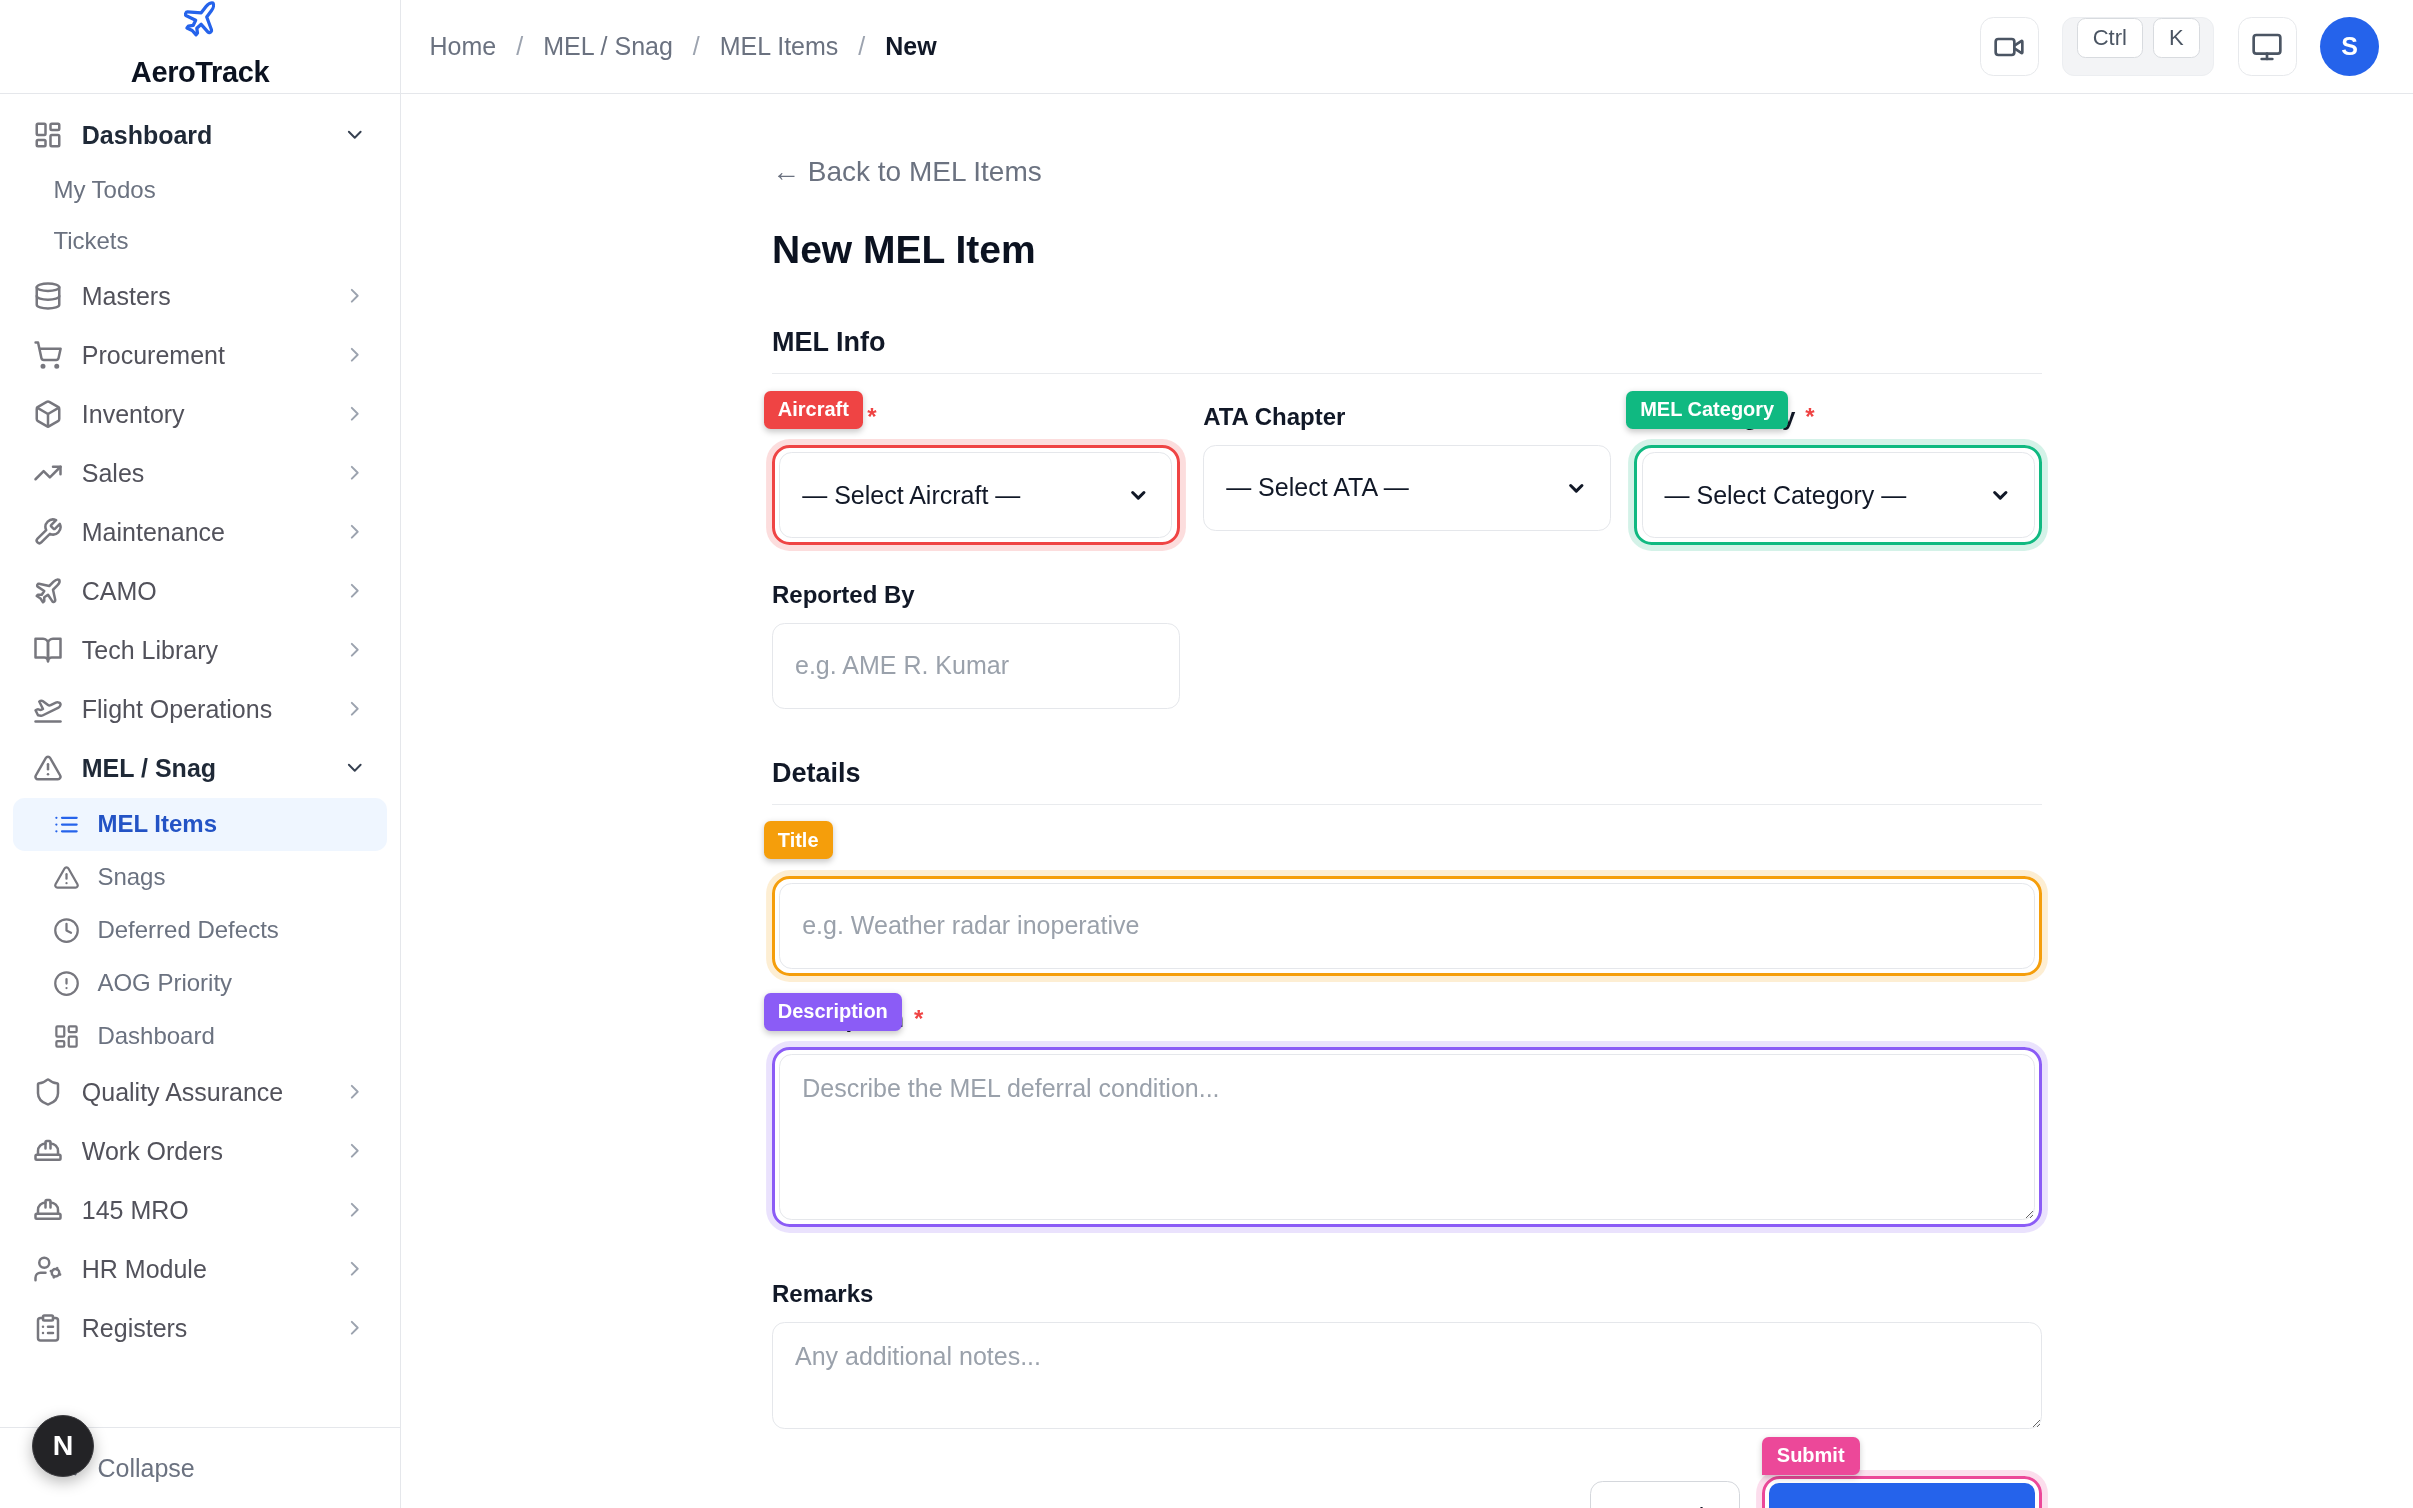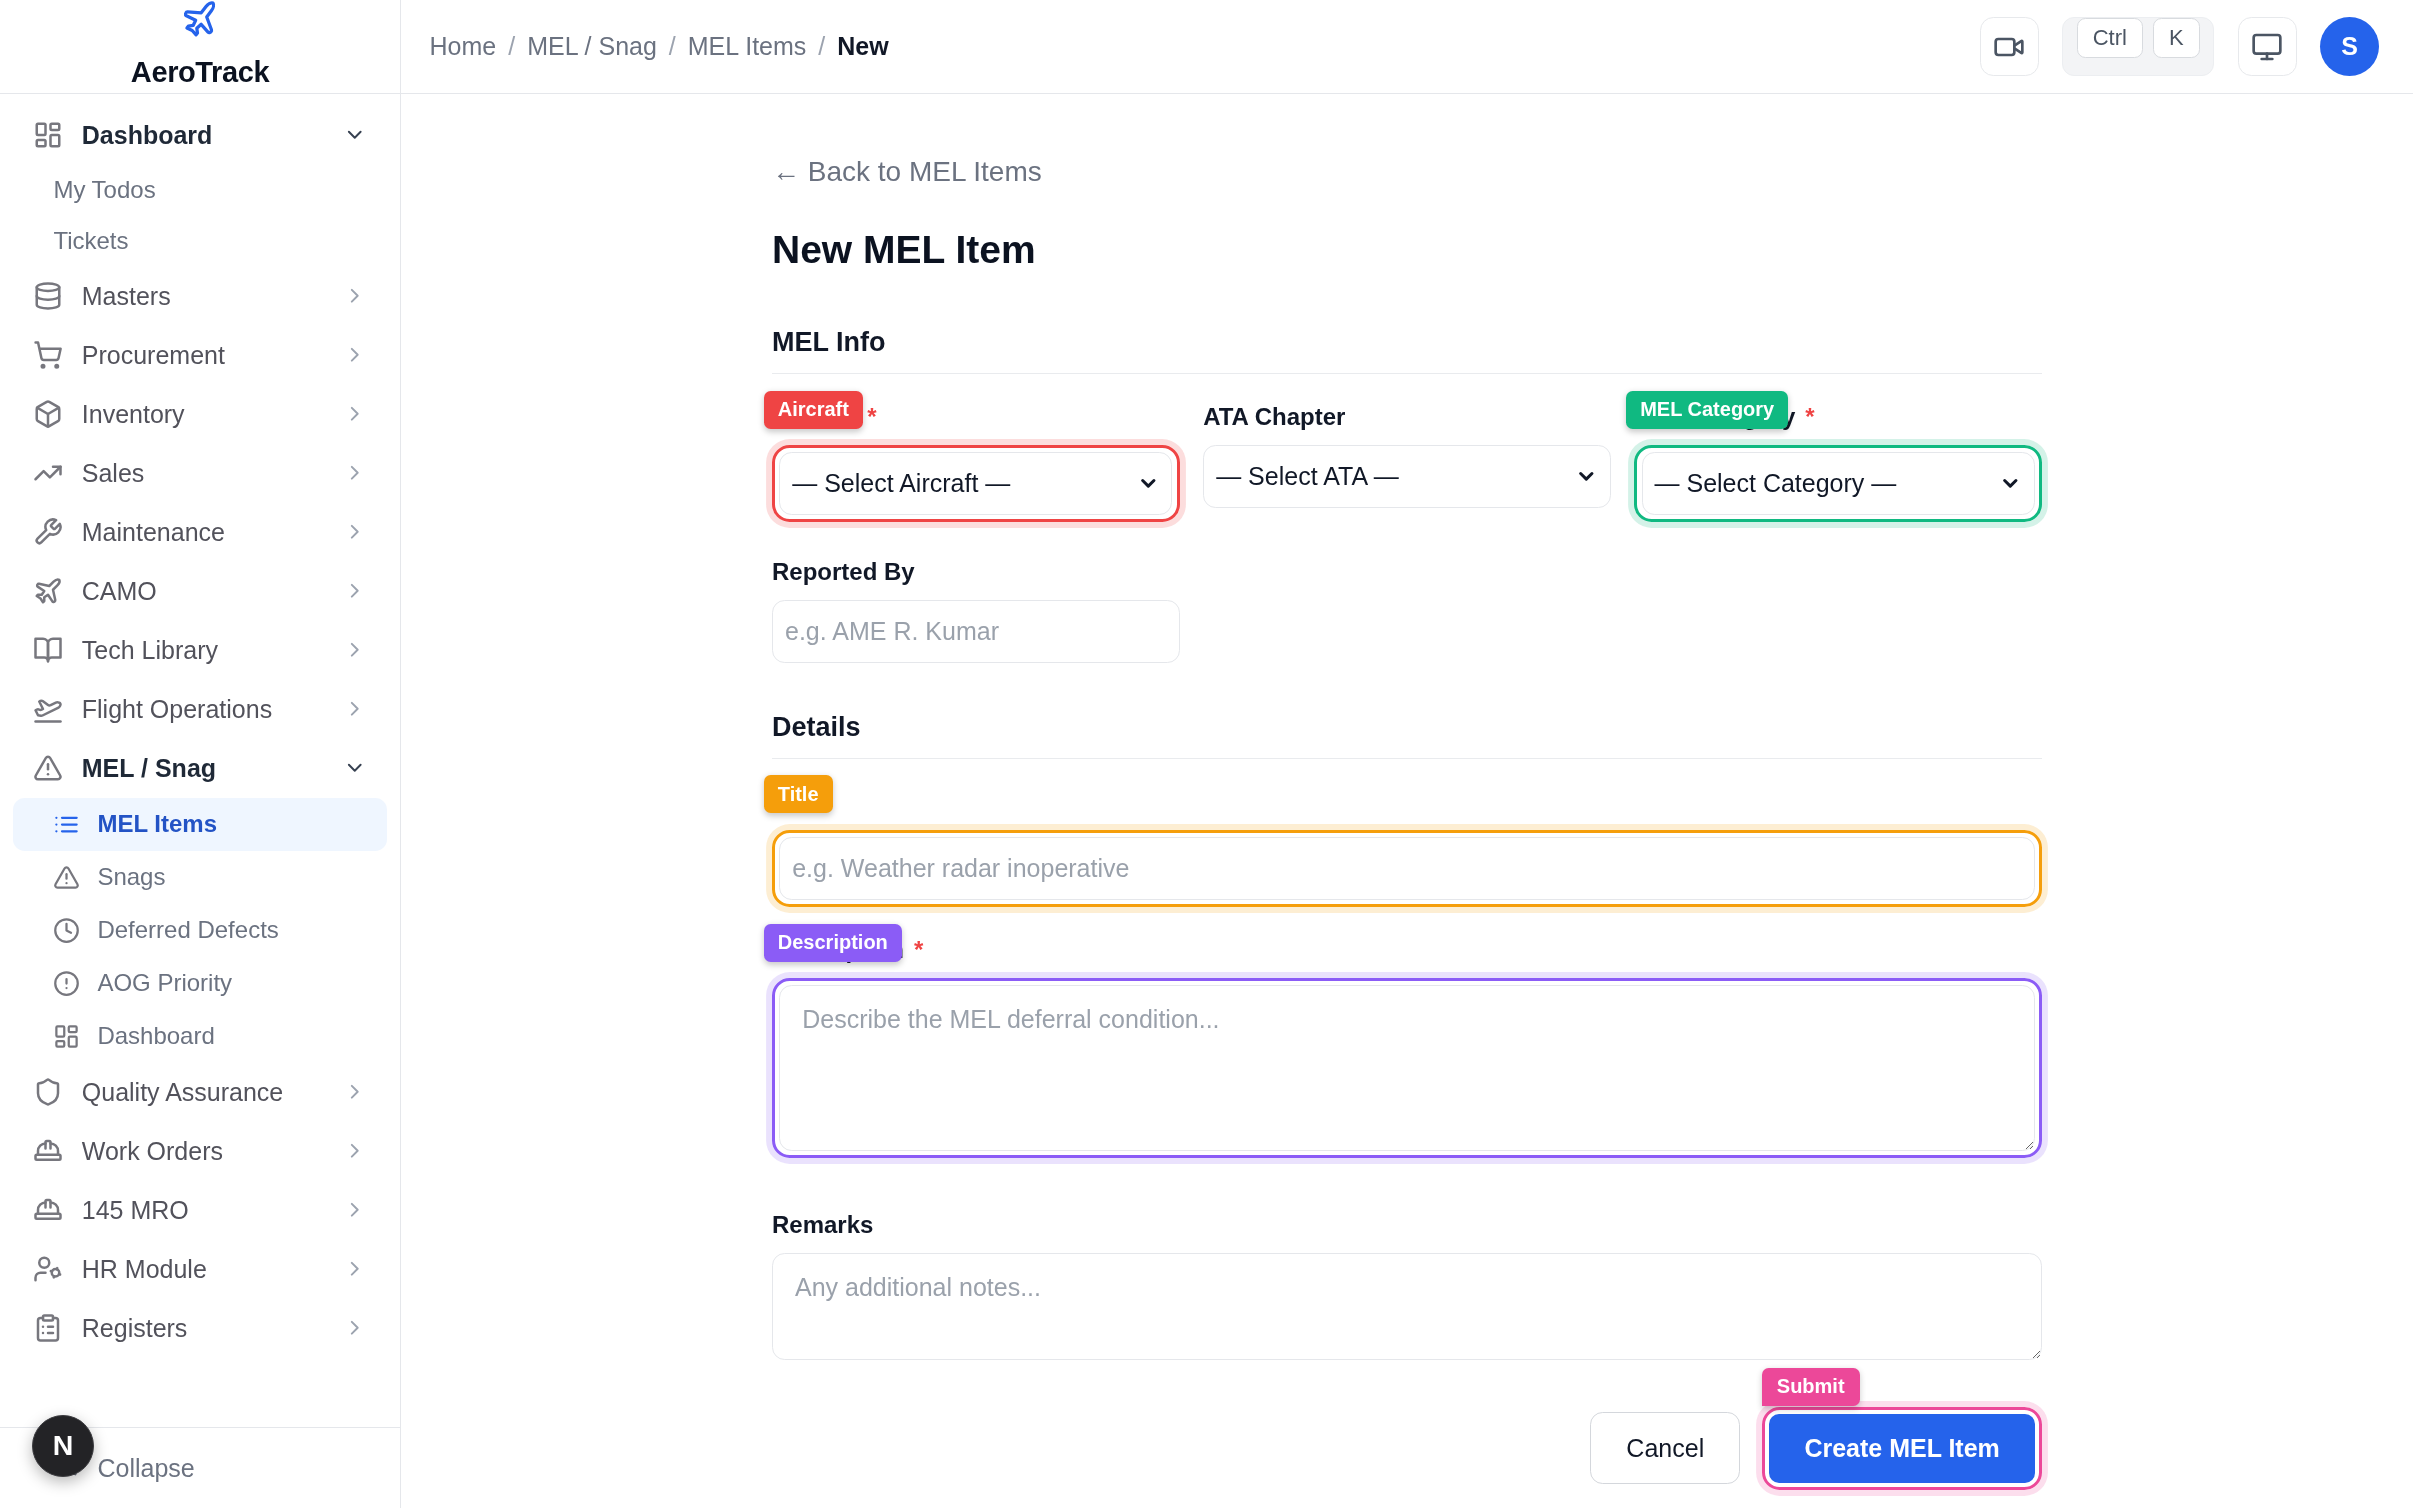--- a/index.html
+++ b/index.html
@@ -34,21 +34,21 @@
   .nav-row.active .nav-ic { color: #2563eb; }
 
   .bottombar { height: 81px; min-height: 81px; border-top: 0.8px solid #e5e7eb; display: flex; align-items: center; gap: 15px; padding-left: 54px; position: relative; color: #6b7280; font-size: 25px; }
   .collapse-ic { width: 28.5px; height: 28.5px; color: #6b7280; display: flex; }
   .collapse-ic svg { width: 100%; height: 100%; }
   .n-fab { position: absolute; left: 32px; top: -13.4px; width: 62px; height: 62px; border-radius: 50%; background: #232326; border: 1.7px solid #3c3c40; color: #fff; font-size: 28.5px; font-weight: 600; display: flex; align-items: center; justify-content: center; box-shadow: 0 5px 15px rgba(0,0,0,.28); z-index: 6; cursor: pointer; }
 
   
   .main { flex: 1; min-width: 0; display: flex; flex-direction: column; }
   .header { height: 94px; min-height: 94px; border-bottom: 0.8px solid #e5e7eb; display: flex; align-items: center; padding: 0 34px 0 28.5px; background: #fff; }
-  .breadcrumb { display: flex; align-items: center; gap: 12px; font-size: 25px; color: #6b7280; }
+  .breadcrumb { display: flex; align-items: center; gap: 20px; font-size: 25px; color: #6b7280; }
   .breadcrumb .sep { color: #9ca3af; }
   .breadcrumb .crumb { cursor: pointer; }
   .breadcrumb .current { color: #111827; font-weight: 600; cursor: default; }
   .header-actions { margin-left: auto; display: flex; align-items: center; gap: 23.5px; }
   .icon-btn { width: 59px; height: 59px; border: 0.8px solid #e7e9ec; border-radius: 13.4px; background: #fff; color: #4b5563; display: flex; align-items: center; justify-content: center; cursor: pointer; }
   .icon-btn svg { width: 32px; height: 32px; }
   .kbd-group { height: 59px; background: #f3f4f6; border: 0.8px solid #eceef1; border-radius: 12px; display: flex; align-items: flex-start; gap: 10px; padding: 0 13.4px; cursor: pointer; }
   .kbd { background: #fff; border: 0.8px solid #d8dbdf; border-radius: 8.4px; padding: 5.9px 15px; font-size: 22px; color: #4b5563; }
   .avatar { width: 59px; height: 59px; border-radius: 50%; background: #2563eb; color: #fff; font-size: 25px; font-weight: 600; display: flex; align-items: center; justify-content: center; cursor: pointer; }
 
@@ -56,21 +56,21 @@
   .column { width: 1270px; margin: 62px auto 0; }
   .back-link { display: inline-block; color: #6b7280; font-size: 28px; margin-bottom: 40px; cursor: pointer; }
   h1.page-title { margin: 0 0 55px; font-size: 39px; font-weight: 700; color: #0b1220; }
   .section-heading { font-size: 27px; font-weight: 600; color: #111827; padding-bottom: 15px; border-bottom: 0.8px solid #e9ebee; margin-bottom: 23.5px; }
 
   .grid3 { display: grid; grid-template-columns: repeat(3, 1fr); column-gap: 23.5px; row-gap: 30px; margin-bottom: 49px; }
   .field-label { position: relative; height: 39px; margin-bottom: 8.4px; display: flex; align-items: center; gap: 10px; font-size: 24px; font-weight: 600; color: #111827; }
   .badge { position: absolute; top: -6.7px; left: -8.4px; z-index: 2; color: #fff; font-size: 20px; font-weight: 700; padding: 7.5px 14.2px; border-radius: 6.7px; white-space: nowrap; box-shadow: 0 2.5px 6.7px rgba(0,0,0,.22); }
   .req { color: #ef4444; font-weight: 700; font-size: 24px; }
 
-  .control { height: 63px; width: 100%; border: 0.8px solid #e5e7eb; border-radius: 12.6px; background: #fff; display: flex; align-items: center; padding: 0 12px; font-size: 25px; color: #111827; }
+  .control { height: 86px; width: 100%; border: 0.8px solid #e5e7eb; border-radius: 12.6px; background: #fff; display: flex; align-items: center; padding: 0 22px; font-size: 25px; color: #111827; }
   .select { justify-content: space-between; gap: 17px; cursor: pointer; }
   .caret { color: #111827; display: flex; width: 22.6px; height: 22.6px; }
   .caret svg { width: 100%; height: 100%; }
 
   input.control { display: block; outline: none; font-family: inherit; }
   textarea.control { display: block; height: 107px; padding: 17px 22px; font-family: inherit; outline: none; resize: both; line-height: 1.35; }
   ::placeholder { color: #9aa1ab; opacity: 1; }
 
   .hl { border: 3.4px solid transparent; border-radius: 17.6px; padding: 4.2px; }
   .hl > .control { width: 100%; }

